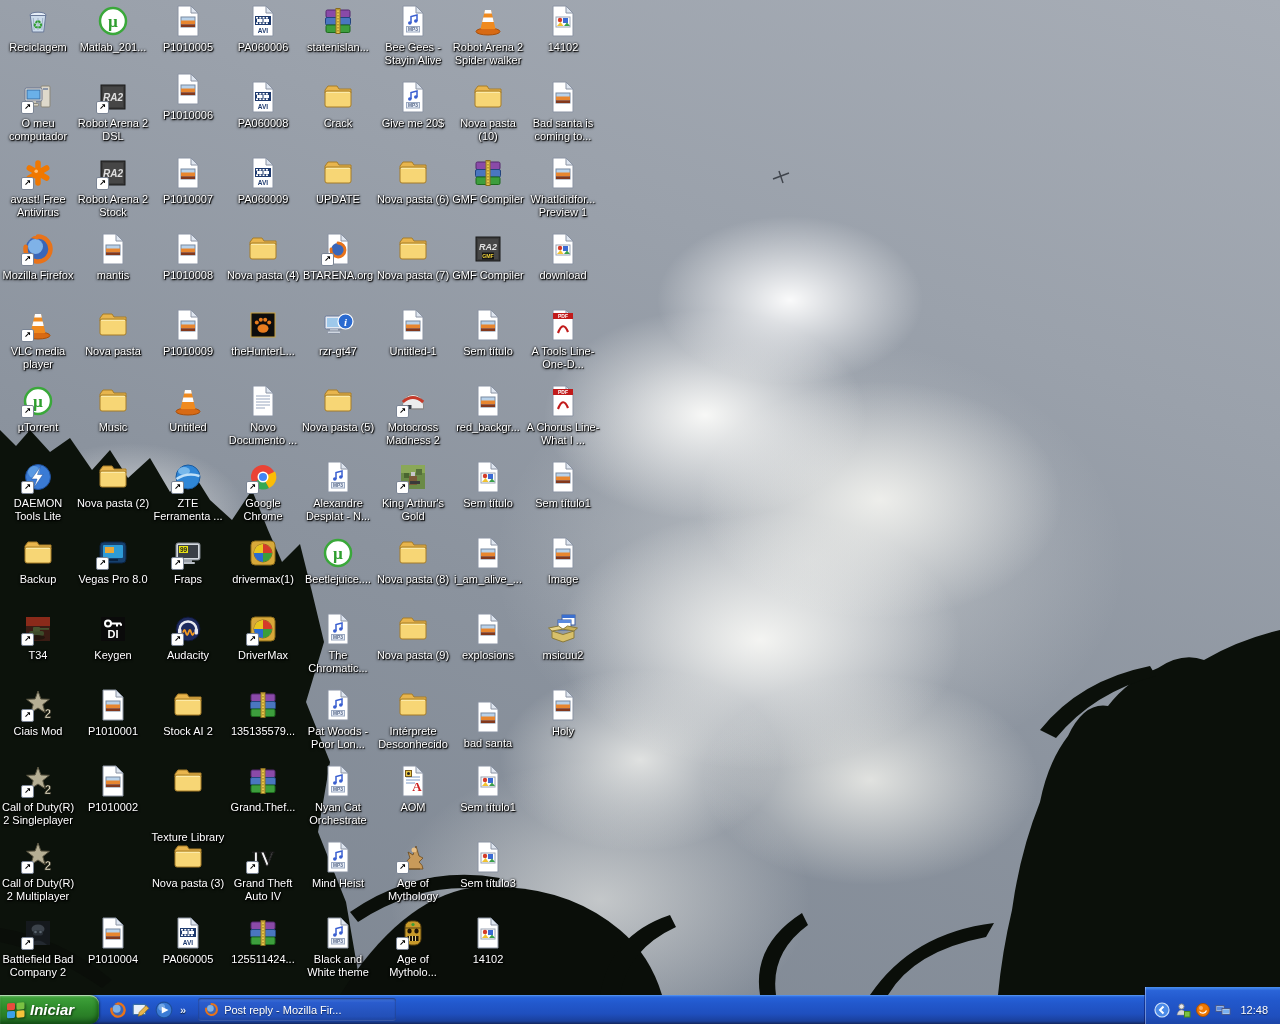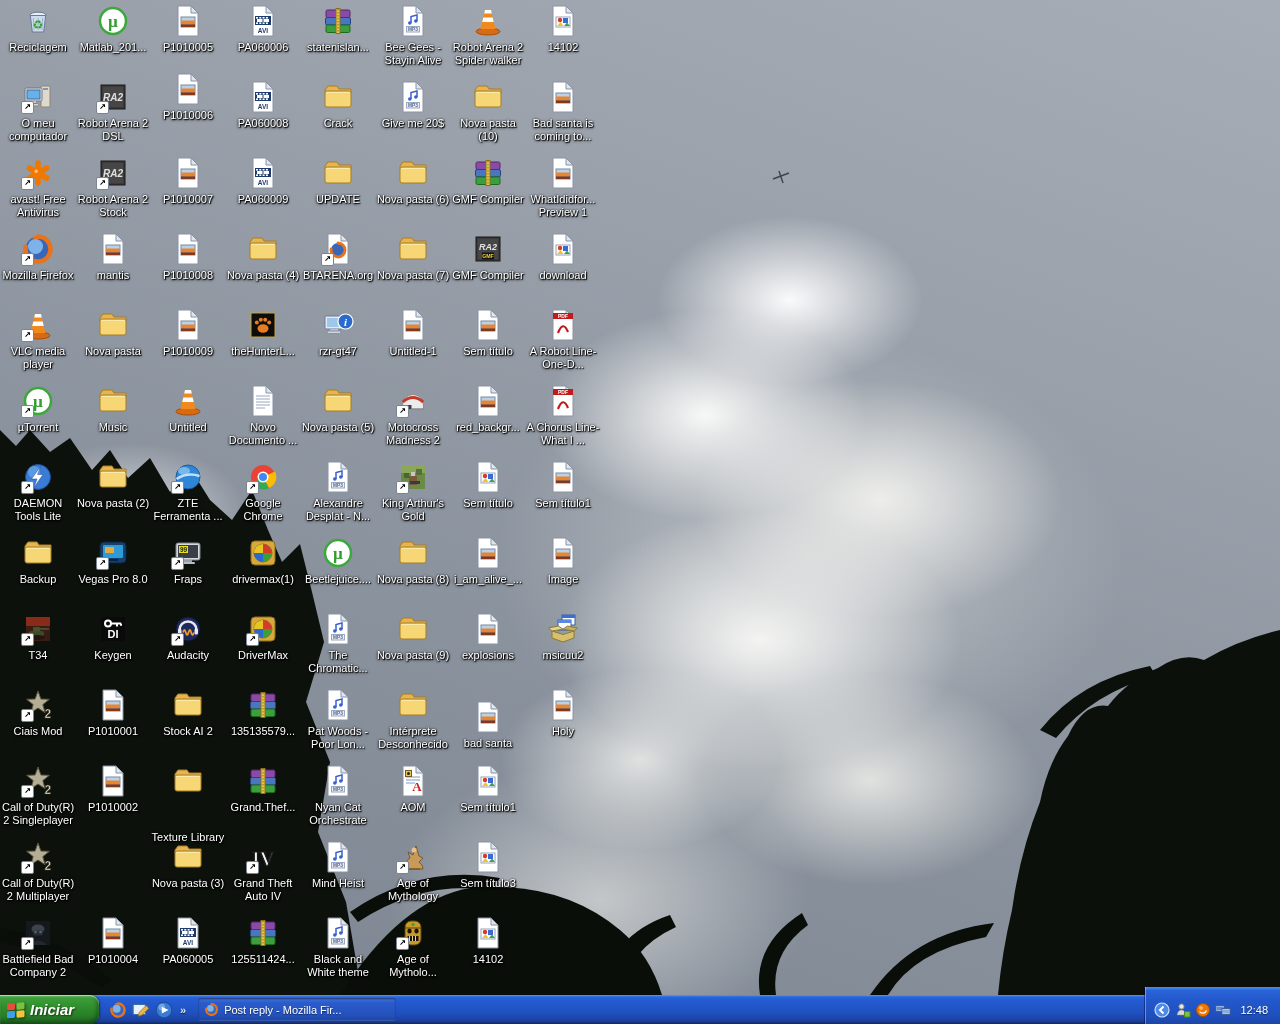--- a/index.html
+++ b/index.html
@@ -1265,21 +1265,21 @@
         <div class="cell" style="left: 526px; top: 308px;">
           <div class="ico">
             <svg viewBox="0 0 34 34">
               <path d="M7 2h13l7 7v23H7z" fill="#fff" stroke="#8a93a3"></path>
               <path d="M20 2l7 7h-7z" fill="#dde4ee" stroke="#8a93a3"></path>
               <rect x="7" y="5" width="20" height="6" fill="#c11a1a"></rect>
               <text x="17" y="10" font-size="5" font-weight="bold" fill="#fff" text-anchor="middle">PDF</text>
               <path d="M12 25q5-13 10-1" stroke="#c11a1a" stroke-width="2.2" fill="none"></path>
             </svg>
           </div>
-          <div class="lbl">A Robot Line-One-D...</div>
+          <div class="lbl">A Tools Line-One-D...</div>
         </div>
         <div class="cell" style="left: 526px; top: 384px;">
           <div class="ico">
             <svg viewBox="0 0 34 34">
               <path d="M7 2h13l7 7v23H7z" fill="#fff" stroke="#8a93a3"></path>
               <path d="M20 2l7 7h-7z" fill="#dde4ee" stroke="#8a93a3"></path>
               <rect x="7" y="5" width="20" height="6" fill="#c11a1a"></rect>
               <text x="17" y="10" font-size="5" font-weight="bold" fill="#fff" text-anchor="middle">PDF</text>
               <path d="M12 25q5-13 10-1" stroke="#c11a1a" stroke-width="2.2" fill="none"></path>
             </svg>

